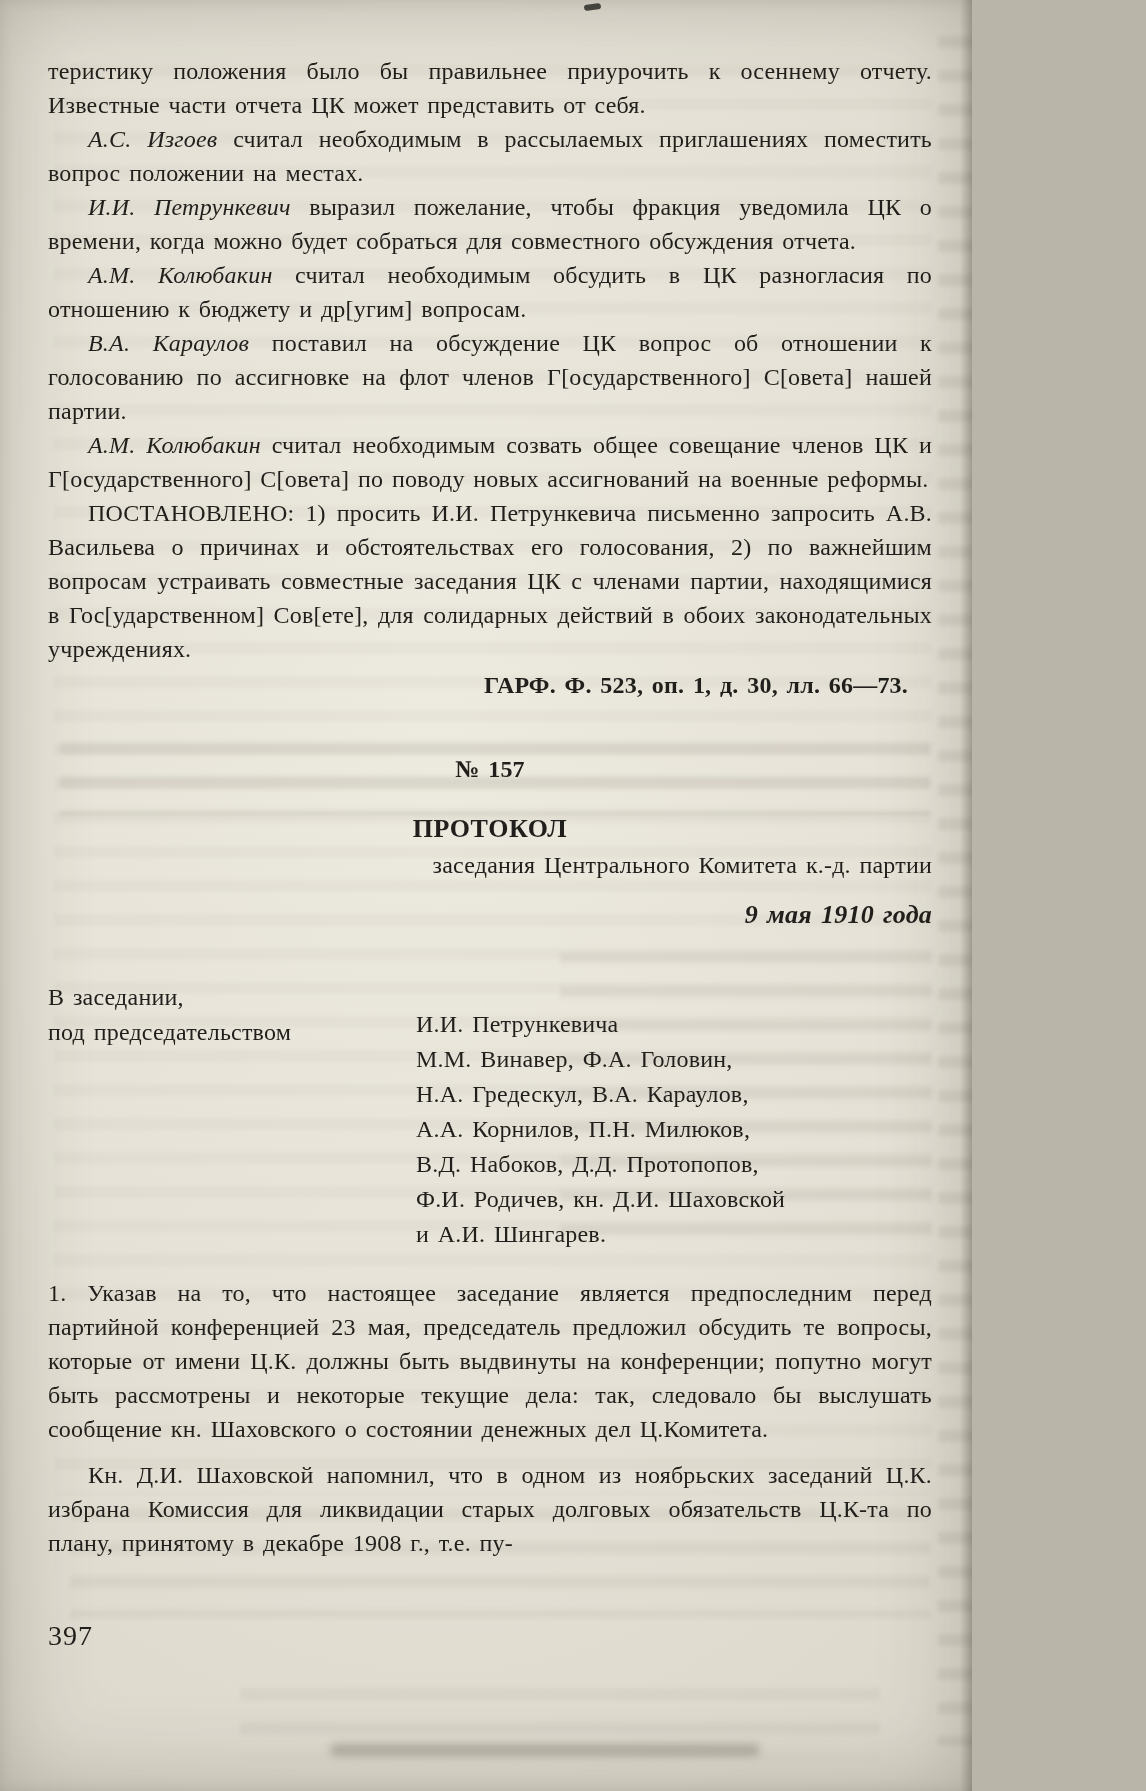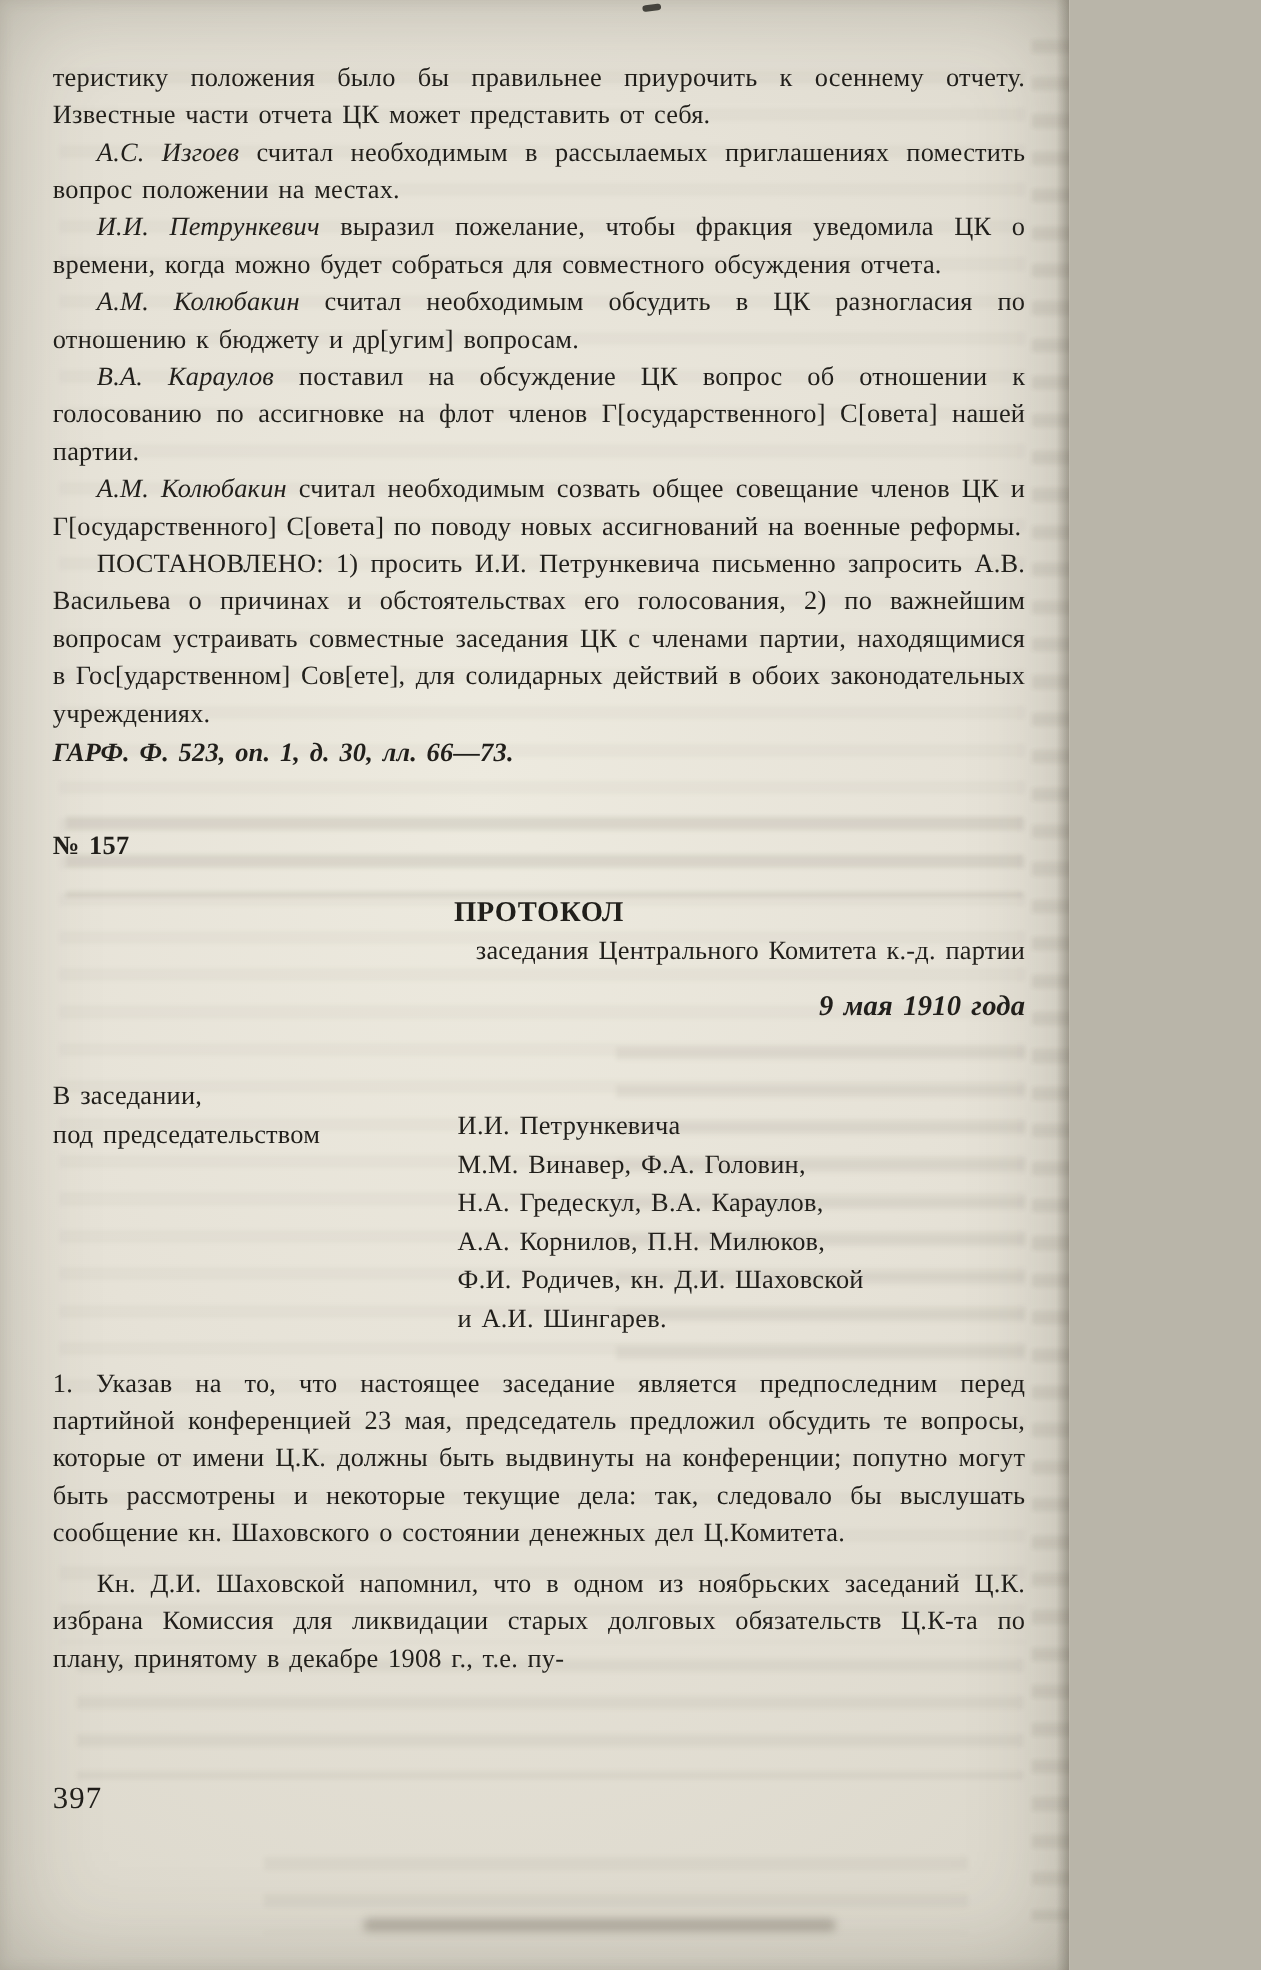--- a/index.html
+++ b/index.html
@@ -61,24 +61,24 @@
     padding-top:54px;
     font-size:24px; line-height:34px;
     word-spacing:2.5px; letter-spacing:0.2px;
     z-index:2;
   }
   .para { text-align:justify; text-indent:40px; }
   .para.noindent { text-indent:0; }
   .lead { font-style:italic; }
 
   .archive {
-    font-style:italic; font-weight:bold;
+    text-align:right; font-weight:bold;
     padding-right:24px; margin-top:2px;
   }
-  .doc-number { text-align:left; font-weight:bold; margin-top:50px; }
+  .doc-number { text-align:center; font-weight:bold; margin-top:50px; }
   .title      { text-align:center; font-weight:bold; font-size:26px; margin-top:26px; letter-spacing:0.6px; }
   .subtitle   { text-align:right; font-weight:normal; margin-top:2px; }
   .date       { text-align:right; font-weight:bold; font-style:italic; font-size:26px; margin-top:16px; }
 
   .attendance { display:flex; margin-top:48px; line-height:35px; }
   .att-left   { width:368px; flex:none; }
   .att-right  { margin-top:27px; }
 
   .body-block { margin-top:24px; }
   .body-para  { text-align:justify; text-indent:40px; }
@@ -133,20 +133,21 @@
     <div class="attendance">
       <div class="att-left">
         <div>В заседании,</div>
         <div>под председательством</div>
       </div>
       <div class="att-right">
         <div>И.И. Петрункевича</div>
         <div>М.М. Винавер, Ф.А. Головин,</div>
         <div>Н.А. Гредескул, В.А. Караулов,</div>
         <div>А.А. Корнилов, П.Н. Милюков,</div>
+        <div>В.Д. Набоков, Д.Д. Протопопов,</div>
         <div>Ф.И. Родичев, кн. Д.И. Шаховской</div>
         <div>и А.И. Шингарев.</div>
       </div>
     </div>
 
     <div class="body-block">
       <p class="body-para first-noindent">1. Указав на то, что настоящее заседание является предпоследним перед партийной конференцией 23 мая, председатель предложил обсудить те вопросы, которые от имени Ц.К. должны быть выдвинуты на конференции; попутно могут быть рассмотрены и некоторые текущие дела: так, следовало бы выслушать сообщение кн. Шаховского о состоянии денежных дел Ц.Комитета.</p>
       <p class="body-para">Кн. Д.И. Шаховской напомнил, что в одном из ноябрьских заседаний Ц.К. избрана Комиссия для ликвидации старых долговых обязательств Ц.К-та по плану, принятому в декабре 1908 г., т.е. пу-</p>
     </div>
 

